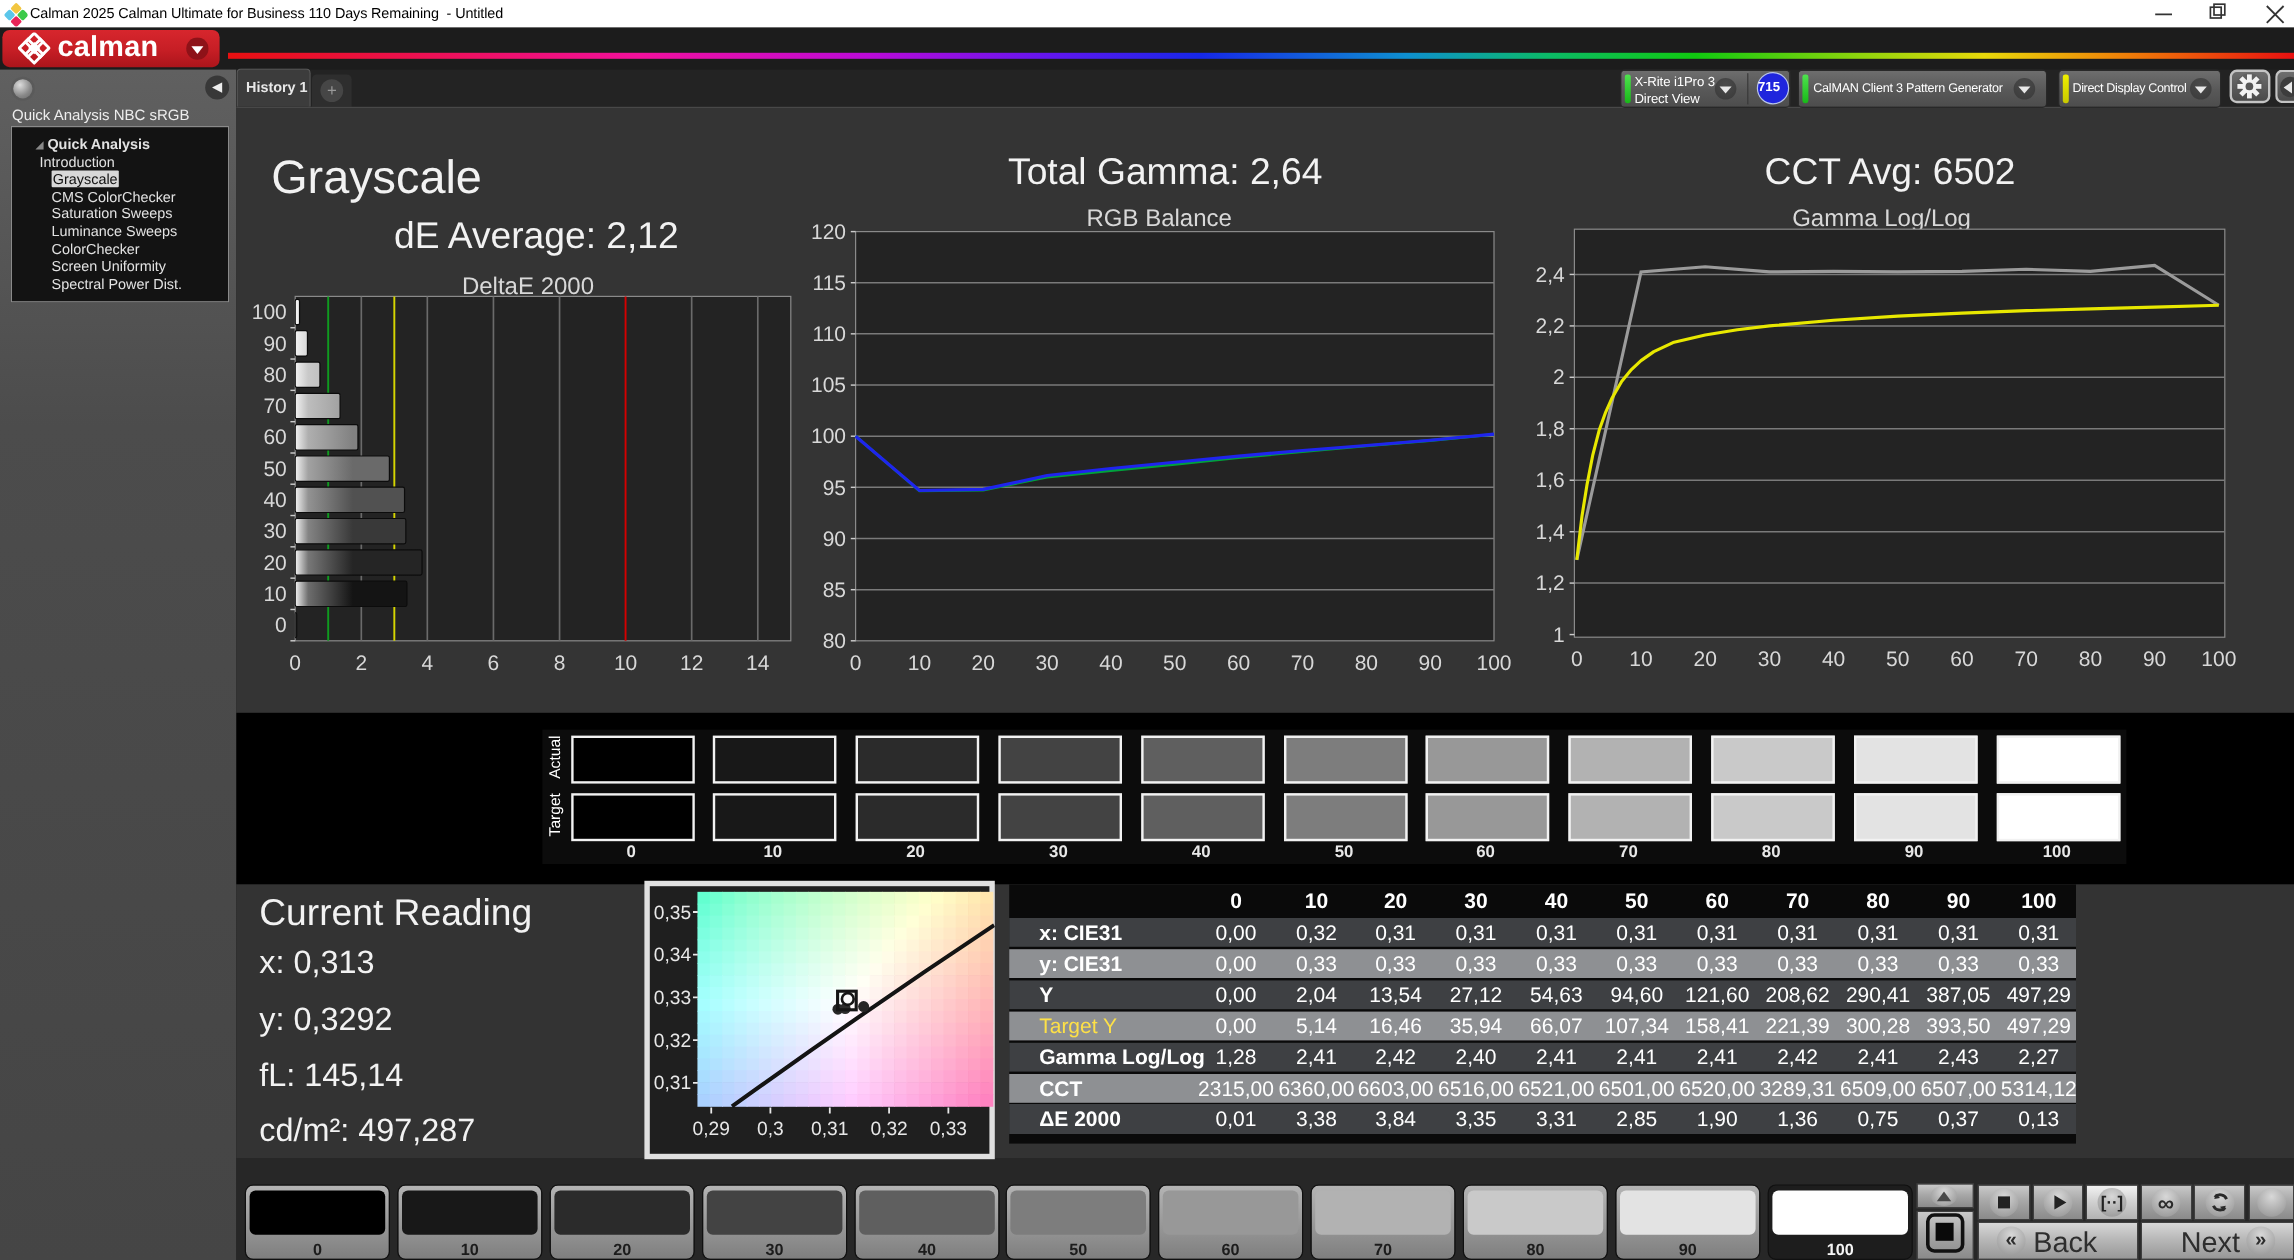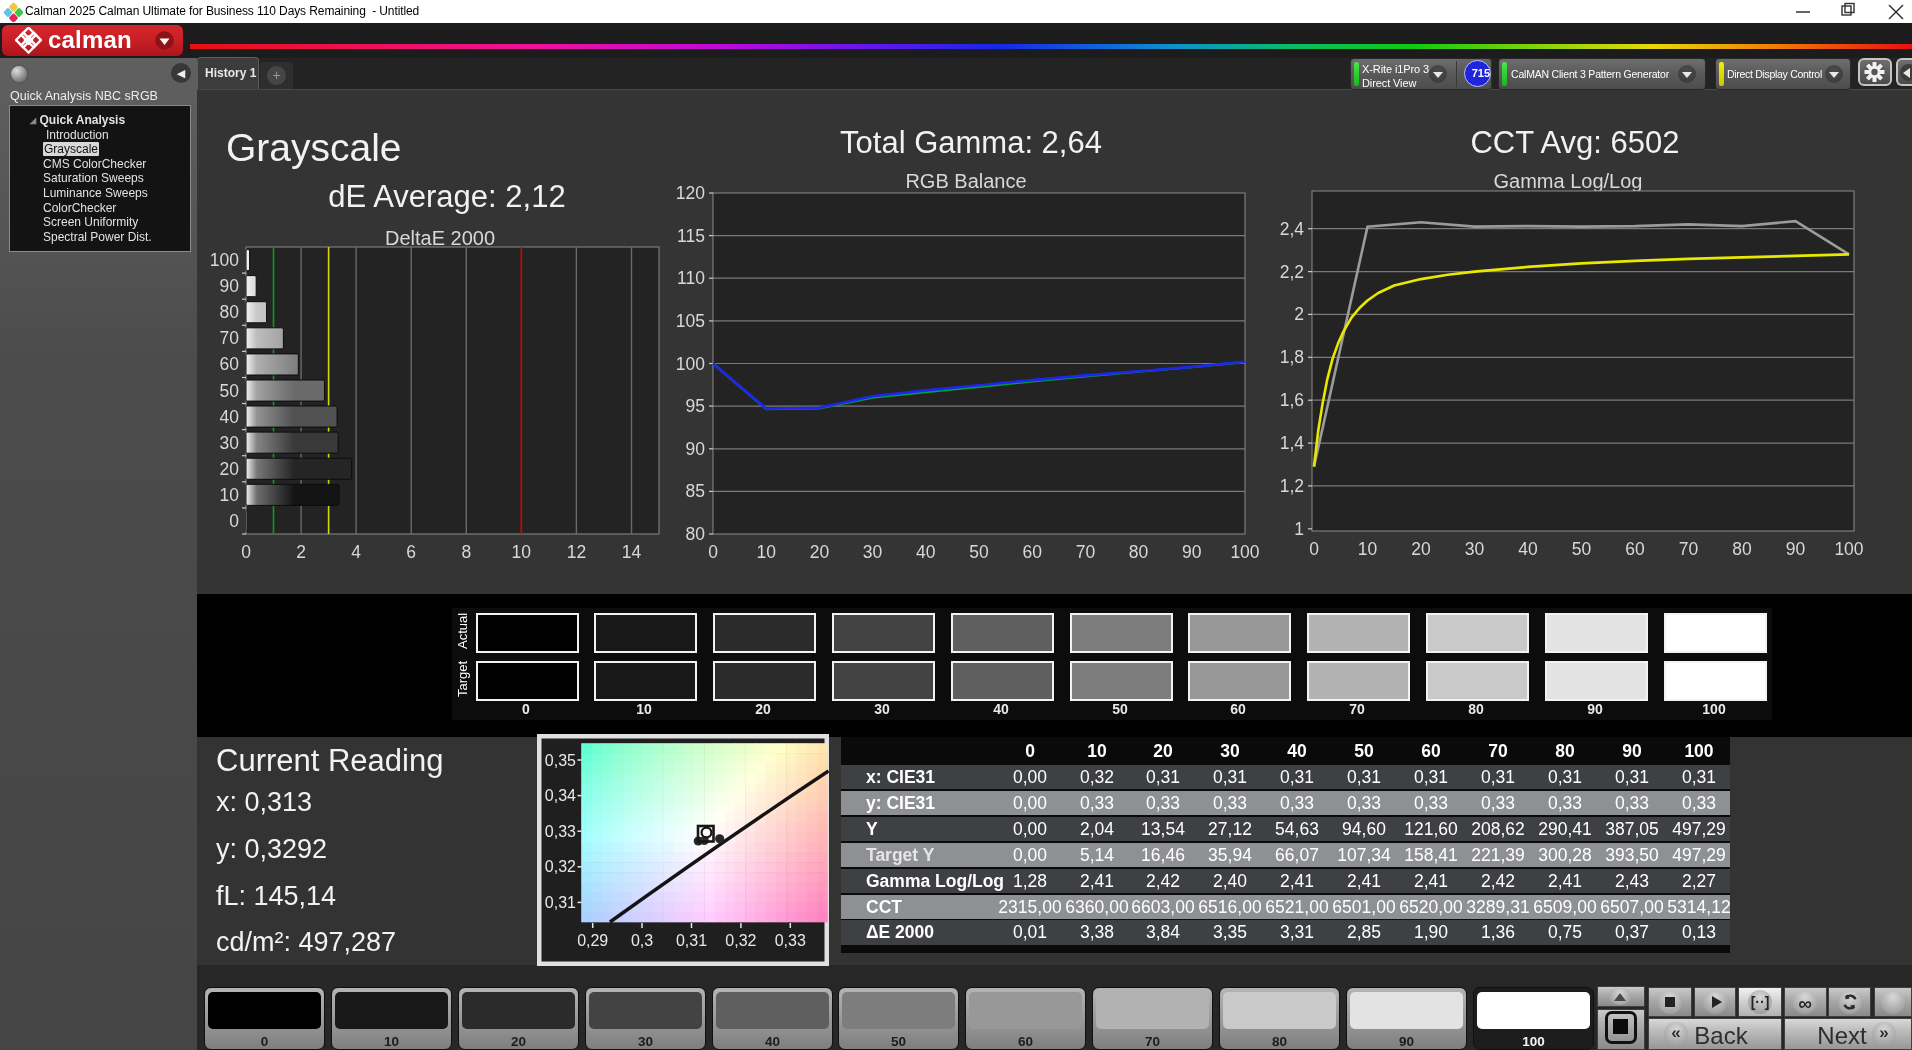--- a/index.html
+++ b/index.html
@@ -62,21 +62,21 @@
         <path d="M4.5 7.5 L14.5 7.5 L9.5 14 Z" fill="#fff"></path>
       </svg>
  </div>
 </div>
 <div id="sidebar">
  <div class="ball"></div>
     <div class="collapse">◀</div>
  <div class="sblabel">Quick Analysis NBC sRGB</div>
  <div class="tree">
   <div class="r" style="padding-left:20px;padding-top:7px;font-weight:bold"><span style="color:#888;font-size:8px;vertical-align:1px">◢</span> Quick Analysis</div>
-  <div class="r" style="padding-left:36px">Introduction</div>
+  <div class="r" style="padding-left:23px">Introduction</div>
   <div class="r" style="padding-left:33px"><span style="background:#d8d8d8;color:#111;border-radius:1px;padding:0 1px">Grayscale</span></div>
   <div class="r" style="padding-left:33px">CMS ColorChecker</div>
   <div class="r" style="padding-left:33px">Saturation Sweeps</div>
   <div class="r" style="padding-left:33px">Luminance Sweeps</div>
   <div class="r" style="padding-left:33px">ColorChecker</div>
   <div class="r" style="padding-left:33px">Screen Uniformity</div>
   <div class="r" style="padding-left:33px">Spectral Power Dist.</div>
  </div>
 </div>
 <div class="abs" style="left:197px;top:58px;width:1715px;height:31px;background:#232323"></div>
@@ -89,21 +89,21 @@
 <div class="abs" style="left:197px;top:737px;width:1715px;height:228px;background:#333333"></div>
 <div class="abs" style="left:197px;top:965px;width:1715px;height:85px;background:#272727"></div>
 
 <div class="dd" style="left:1350px;width:142px">
  <div class="ddstripe" style="background:linear-gradient(#4ee34e,#18b818)"></div>
  <div class="ddtext" style="left:11px;top:3px;font-size:11px;line-height:14px;letter-spacing:-0.1px">X-Rite i1Pro 3<br>Direct View</div>
  <div class="ddarrow" style="left:78px"></div>
  <div style="position:absolute;left:105px;top:2px;width:1px;height:26px;background:#383838"></div>
  <div style="position:absolute;left:107px;top:0;width:34px;height:30px;background:#50505033"></div>
 </div>
-<div class="abs" style="left:1464px;top:60px;width:25px;height:25px;border-radius:50%;background:#1f25dd;border:1.6px solid #b8c4e8;color:#fff;font-size:11px;font-weight:bold;text-align:right;line-height:25px">715</div>
+<div class="abs" style="left:1464px;top:60px;width:25px;height:25px;border-radius:50%;background:#1f25dd;border:1.6px solid #b8c4e8;color:#fff;font-size:11px;font-weight:bold;text-align:left;line-height:25px">715</div>
 <div class="dd" style="left:1498px;width:208px">
  <div class="ddstripe" style="background:linear-gradient(#4ee34e,#18b818)"></div>
  <div class="ddtext" style="left:12px;top:9px;font-size:10.5px;letter-spacing:-0.2px">CalMAN Client 3 Pattern Generator</div>
  <div class="ddarrow" style="right:9px"></div>
 </div>
 <div class="dd" style="left:1715px;width:136px">
  <div class="ddstripe" style="background:linear-gradient(#f0f000,#c8c800)"></div>
  <div class="ddtext" style="left:11px;top:9px;font-size:10.5px;letter-spacing:-0.3px">Direct Display Control</div>
  <div class="ddarrow" style="right:7px"></div>
 </div>
@@ -884,21 +884,21 @@
 <div class="abs tcell" style="left:1130px;top:818.8px">13,54</div>
 <div class="abs tcell" style="left:1197px;top:818.8px">27,12</div>
 <div class="abs tcell" style="left:1264px;top:818.8px">54,63</div>
 <div class="abs tcell" style="left:1331px;top:818.8px">94,60</div>
 <div class="abs tcell" style="left:1398px;top:818.8px">121,60</div>
 <div class="abs tcell" style="left:1465px;top:818.8px">208,62</div>
 <div class="abs tcell" style="left:1532px;top:818.8px">290,41</div>
 <div class="abs tcell" style="left:1599px;top:818.8px">387,05</div>
 <div class="abs tcell" style="left:1666px;top:818.8px">497,29</div>
 <div class="abs" style="left:841px;top:842.7px;width:889px;height:24.4px;background:#8e9093"></div>
-<div class="abs" style="left:866px;top:844.7px;font-size:17.5px;font-weight:bold;color:#e5e5e5;white-space:nowrap">Target Y</div>
+<div class="abs" style="left:866px;top:844.7px;font-size:17.5px;font-weight:normal;color:#fde047;white-space:nowrap">Target Y</div>
 <div class="abs tcell" style="left:997px;top:844.7px">0,00</div>
 <div class="abs tcell" style="left:1064px;top:844.7px">5,14</div>
 <div class="abs tcell" style="left:1130px;top:844.7px">16,46</div>
 <div class="abs tcell" style="left:1197px;top:844.7px">35,94</div>
 <div class="abs tcell" style="left:1264px;top:844.7px">66,07</div>
 <div class="abs tcell" style="left:1331px;top:844.7px">107,34</div>
 <div class="abs tcell" style="left:1398px;top:844.7px">158,41</div>
 <div class="abs tcell" style="left:1465px;top:844.7px">221,39</div>
 <div class="abs tcell" style="left:1532px;top:844.7px">300,28</div>
 <div class="abs tcell" style="left:1599px;top:844.7px">393,50</div>

